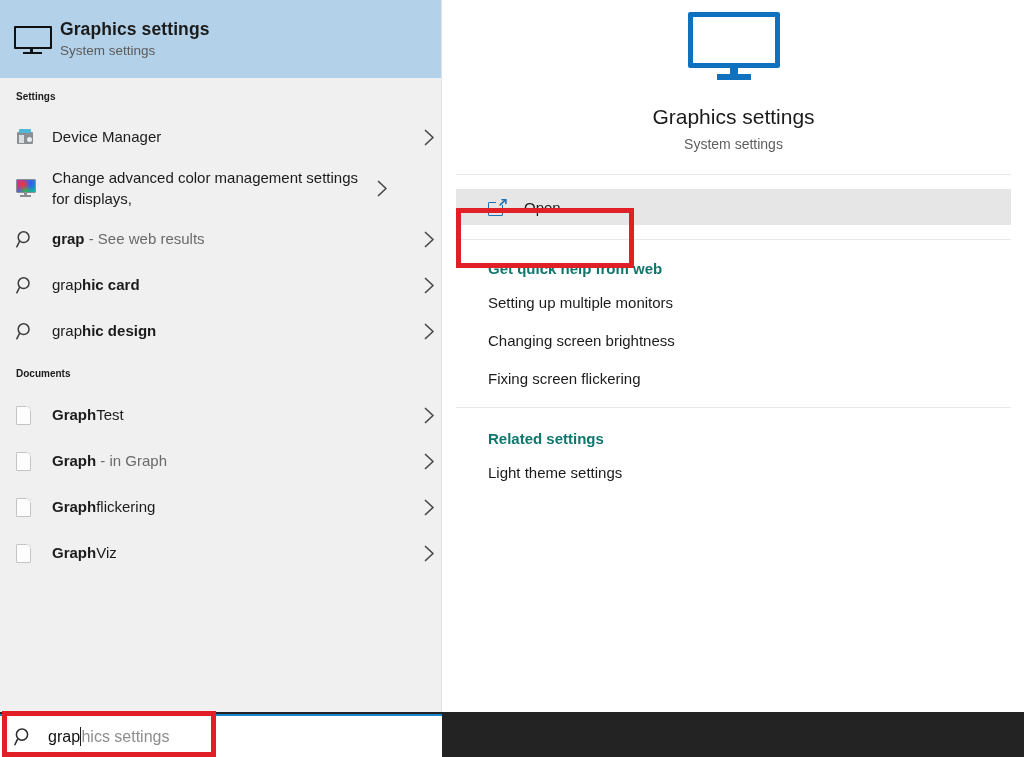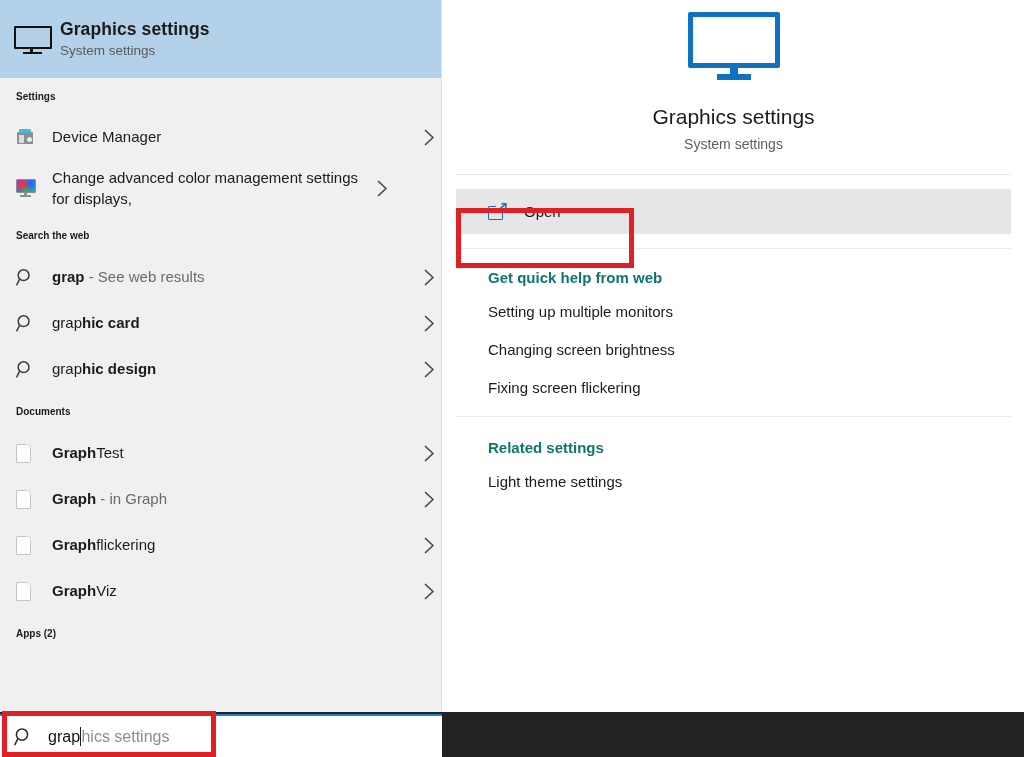--- a/index.html
+++ b/index.html
@@ -125,21 +125,21 @@
     position:absolute; left:0; top:0; width:92px; height:56px;
     border: 5px solid #1071bf; border-radius:2px;
   }
   .monitor-lg .stand { position:absolute; left:42px; top:56px; width:8px; height:7px; background:#1071bf;}
   .monitor-lg .base { position:absolute; left:29px; top:62px; width:34px; height:6px; background:#1071bf;}
   .rp-title { font-size: 21px; color: #1b1b1b; line-height: 30px; }
   .rp-sub { font-size: 14px; color: #5e5e5e; margin-top: 4px; }
 
   .open-section { padding: 14px 0 14px 0; border-bottom: 1px solid #eaeaea; }
   .open-row {
-    position: relative; height: 45px; background: #e6e6e6;
+    position: relative; height: 36px; background: #e6e6e6;
     display:flex; align-items:center; padding-left: 32px;
   }
   .open-icon { position:relative; width: 20px; height: 17px; margin-right: 16px; }
   .open-icon .bx {
     position:absolute; left:0; top:3px; width:15px; height:14px;
     border: 1.8px solid #1a6fb5; border-radius:1px; border-top-color:#1a6fb5;
   }
   .open-icon .cut { position:absolute; left:8px; top:1px; width:9px; height:5px; background:#e6e6e6; }
   .open-icon .arw {
     position:absolute; left:8px; top:0px; width:11px; height:10px;
@@ -229,21 +229,20 @@
           </div>
       </div>
       <div class="label" style="max-width:318px;">Change advanced color management settings for displays,</div>
       <div class="chev">
         <svg width="11" height="17" viewBox="0 0 11 17">
             <path d="M1.5 1.5 L9 8.5 L1.5 15.5" fill="none" stroke="#4a4a4a" stroke-width="1.7" stroke-linecap="round" stroke-linejoin="round"></path>
           </svg>
       </div>
     </div>
 
-    <div class="group-head" style="height:38px;">Search the web</div>
 
     <div class="row">
       <div class="ico">
         <svg class="mag" width="19" height="19" viewBox="0 0 19 19">
             <circle cx="7.6" cy="7.2" r="5.4" fill="none" stroke="#3b3b3b" stroke-width="1.5"></circle>
             <line x1="3.4" y1="11.6" x2="0.8" y2="16.8" stroke="#3b3b3b" stroke-width="1.5" stroke-linecap="round"></line>
           </svg>
       </div>
       <div class="label"><span class="bold">grap</span><span class="muted"> - See web results</span></div>
       <div class="chev">
@@ -338,21 +337,20 @@
           </div>
         </div>
       <div class="label"><span class="bold">Graph</span><span>Viz</span></div>
       <div class="chev">
         <svg width="11" height="17" viewBox="0 0 11 17">
             <path d="M1.5 1.5 L9 8.5 L1.5 15.5" fill="none" stroke="#4a4a4a" stroke-width="1.7" stroke-linecap="round" stroke-linejoin="round"></path>
           </svg>
       </div>
     </div>
 
-    <div class="group-head" style="height:38px;">Apps (2)</div>
   </div>
 
   <div class="right-panel">
     <div class="rp-inner">
 
       <div class="preview-head">
         <div class="monitor-lg">
           <div class="scr"></div>
             <div class="stand"></div>
             <div class="base"></div>

